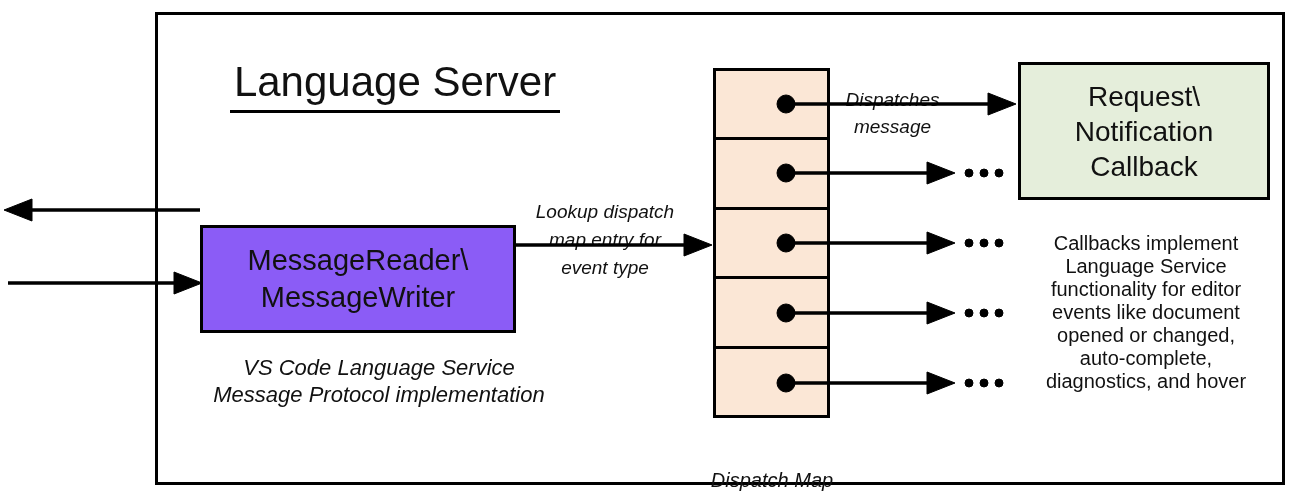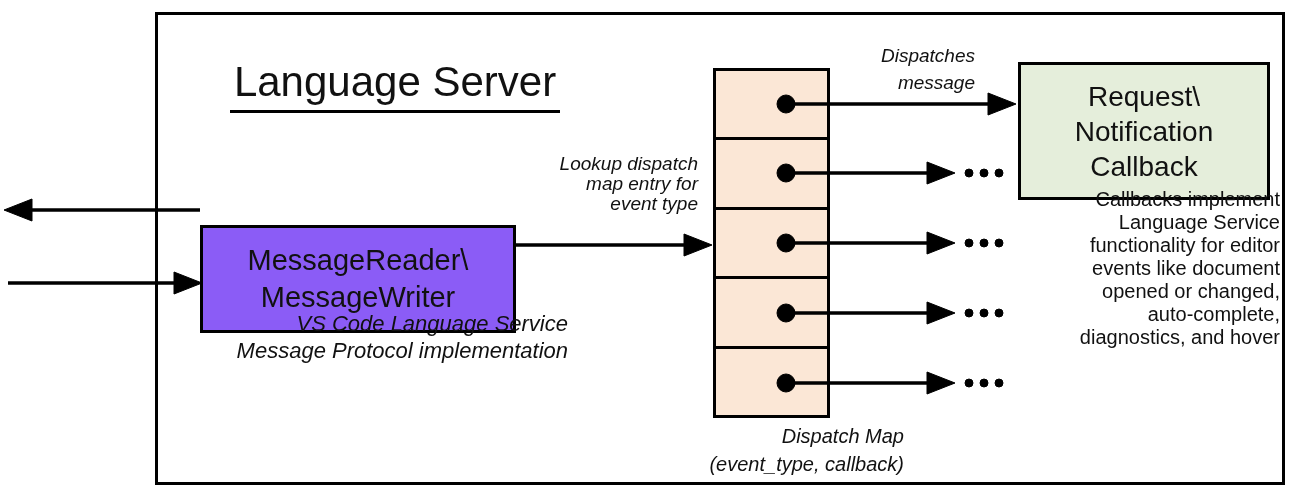--- a/index.html
+++ b/index.html
@@ -60,26 +60,27 @@
   .dispatch-stack {
     left: 713px; top: 68px;
     width: 117px; height: 350px;
     border: 3px solid #000;
     display: flex;
     flex-direction: column;
   }
   .dispatch-slot { flex: 1; }
   .dispatch-slot + .dispatch-slot { border-top: 3px solid #000; }
   .lbl {
-    text-align: right;
+    text-align: center;
     white-space: pre-line;
+    margin-top: 44px;
   }
   .italic { font-style: italic; }
   .io-label      { left: 18px;  top: 224px; width: 152px; font-size: 20px; line-height: 28px; }
-  .lookup-label  { left: 512px; top: 154px; width: 186px; font-size: 19px; line-height: 20px; }
+  .lookup-label  { left: 512px; top: 154px; width: 186px; font-size: 19px; line-height: 28px; }
   .dispatches-label { left: 810px; top: 42px; width: 165px; font-size: 19px; line-height: 27px; }
   .reader-caption { left: 190px; top: 310px; width: 378px; font-size: 22px; line-height: 27px; font-style: italic; }
   .stack-caption  { left: 640px; top: 422px; width: 264px; font-size: 20px; line-height: 28px; font-style: italic; }
   .callbacks-note { left: 1012px; top: 188px; width: 268px; font-size: 20px; line-height: 23px; }
   .arrow-layer {
     left: 0; top: 0;
     width: 1291px; height: 494px;
     pointer-events: none;
   }
 </style>

